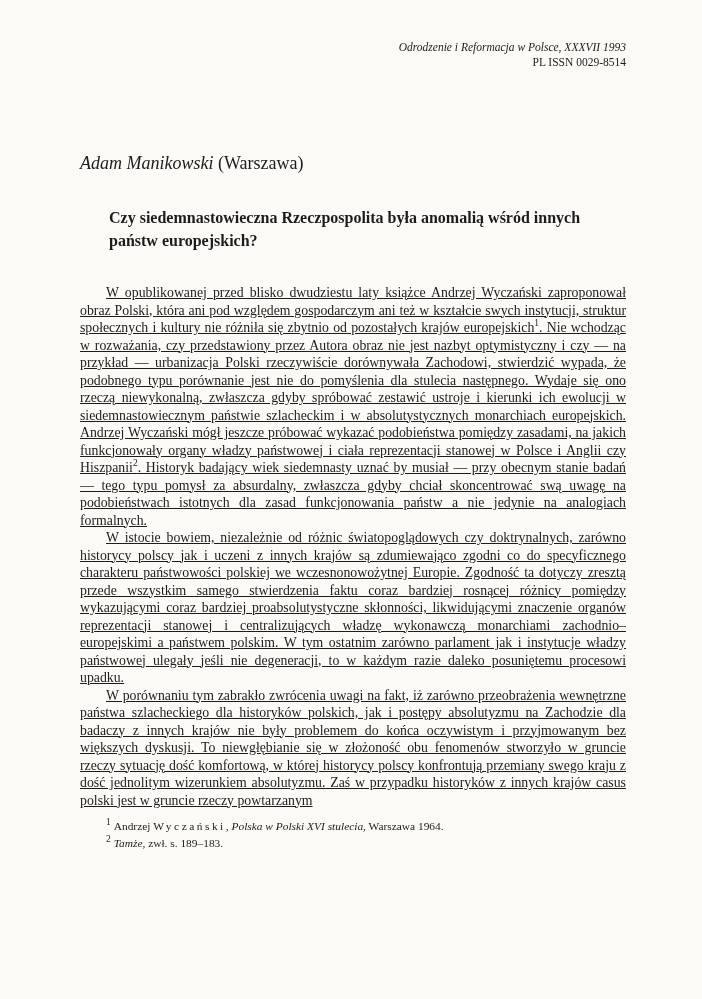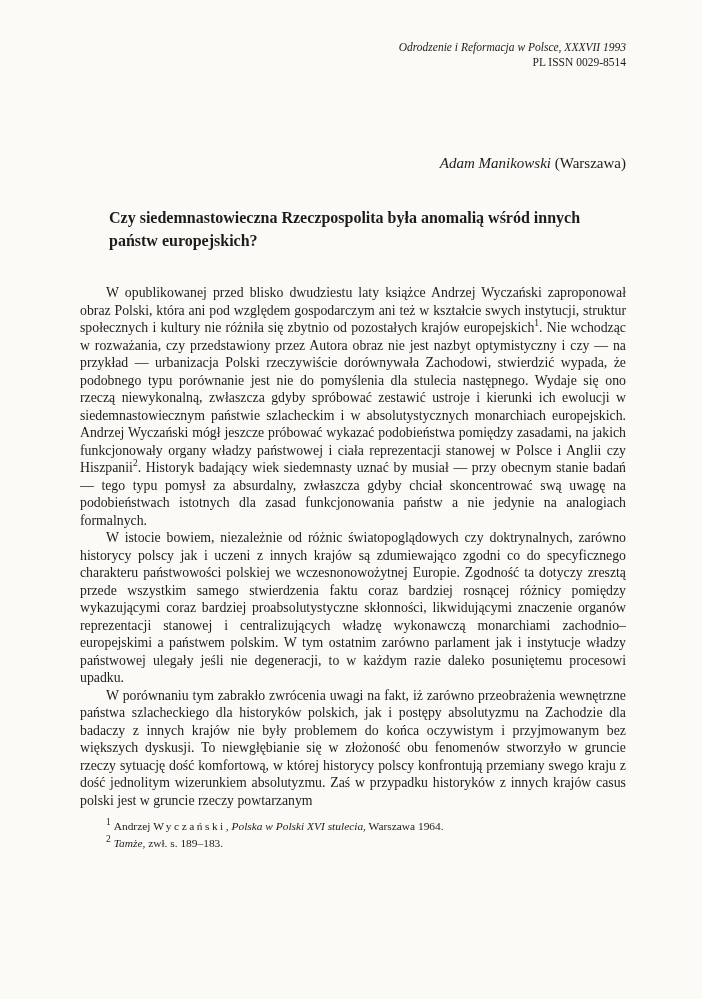--- a/index.html
+++ b/index.html
@@ -21,42 +21,42 @@
   }
   .masthead {
     text-align: right;
     font-size: 11.5px;
     line-height: 15px;
   }
   .masthead .journal-line { font-style: italic; }
   .masthead .issn-line { font-style: normal; }
   .author-line {
     margin-top: 84px;
-    font-size: 15px;
+    font-size: 18px;
     line-height: 18px;
-    text-align: right;
   }
   .it { font-style: italic; }
   .title {
     margin: 34px auto 0 auto;
     max-width: 488px;
     text-align: left;
     font-size: 16px;
     font-weight: bold;
     line-height: 23px;
   }
   .body-block {
     margin-top: 32px;
   }
   .body-p {
     margin: 0;
     font-size: 13.8px;
     line-height: 17.5px;
     text-align: justify;
     text-indent: 26px;
+    text-decoration: underline;
   }
   sup {
     font-size: 9.5px;
     line-height: 0;
     vertical-align: super;
   }
   .footnotes {
     margin-top: 9px;
     font-size: 11.4px;
     line-height: 17px;

